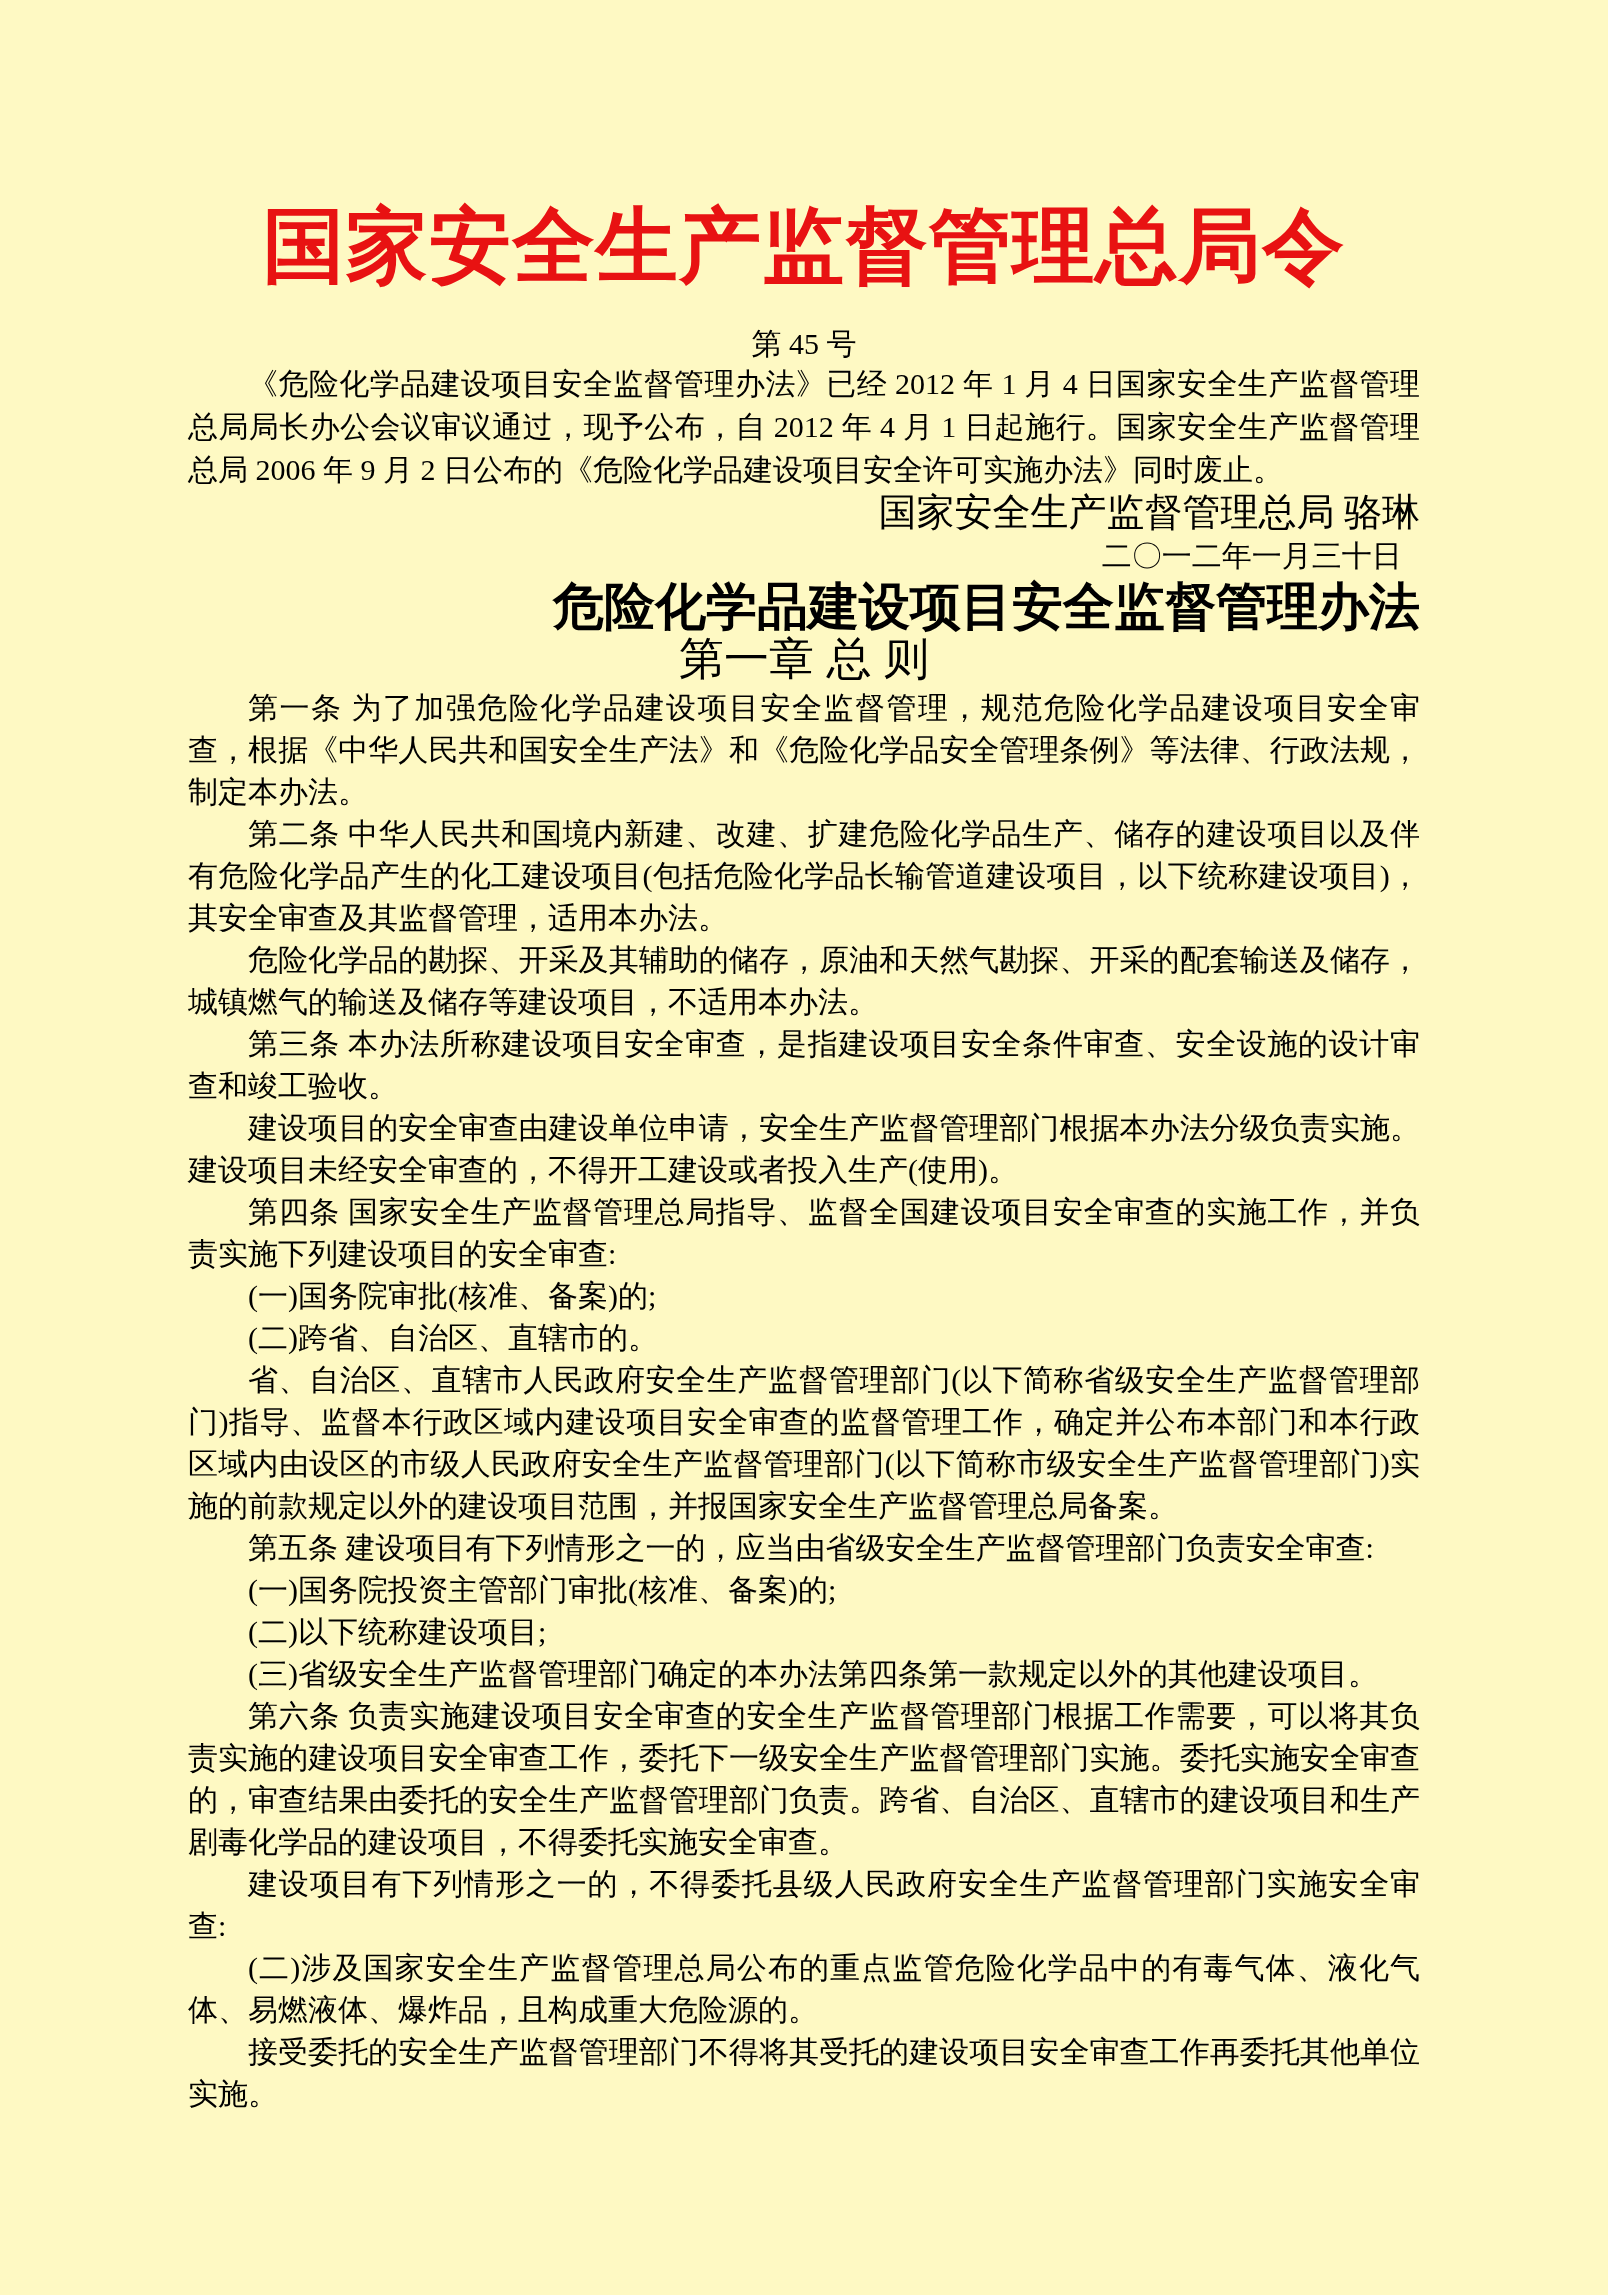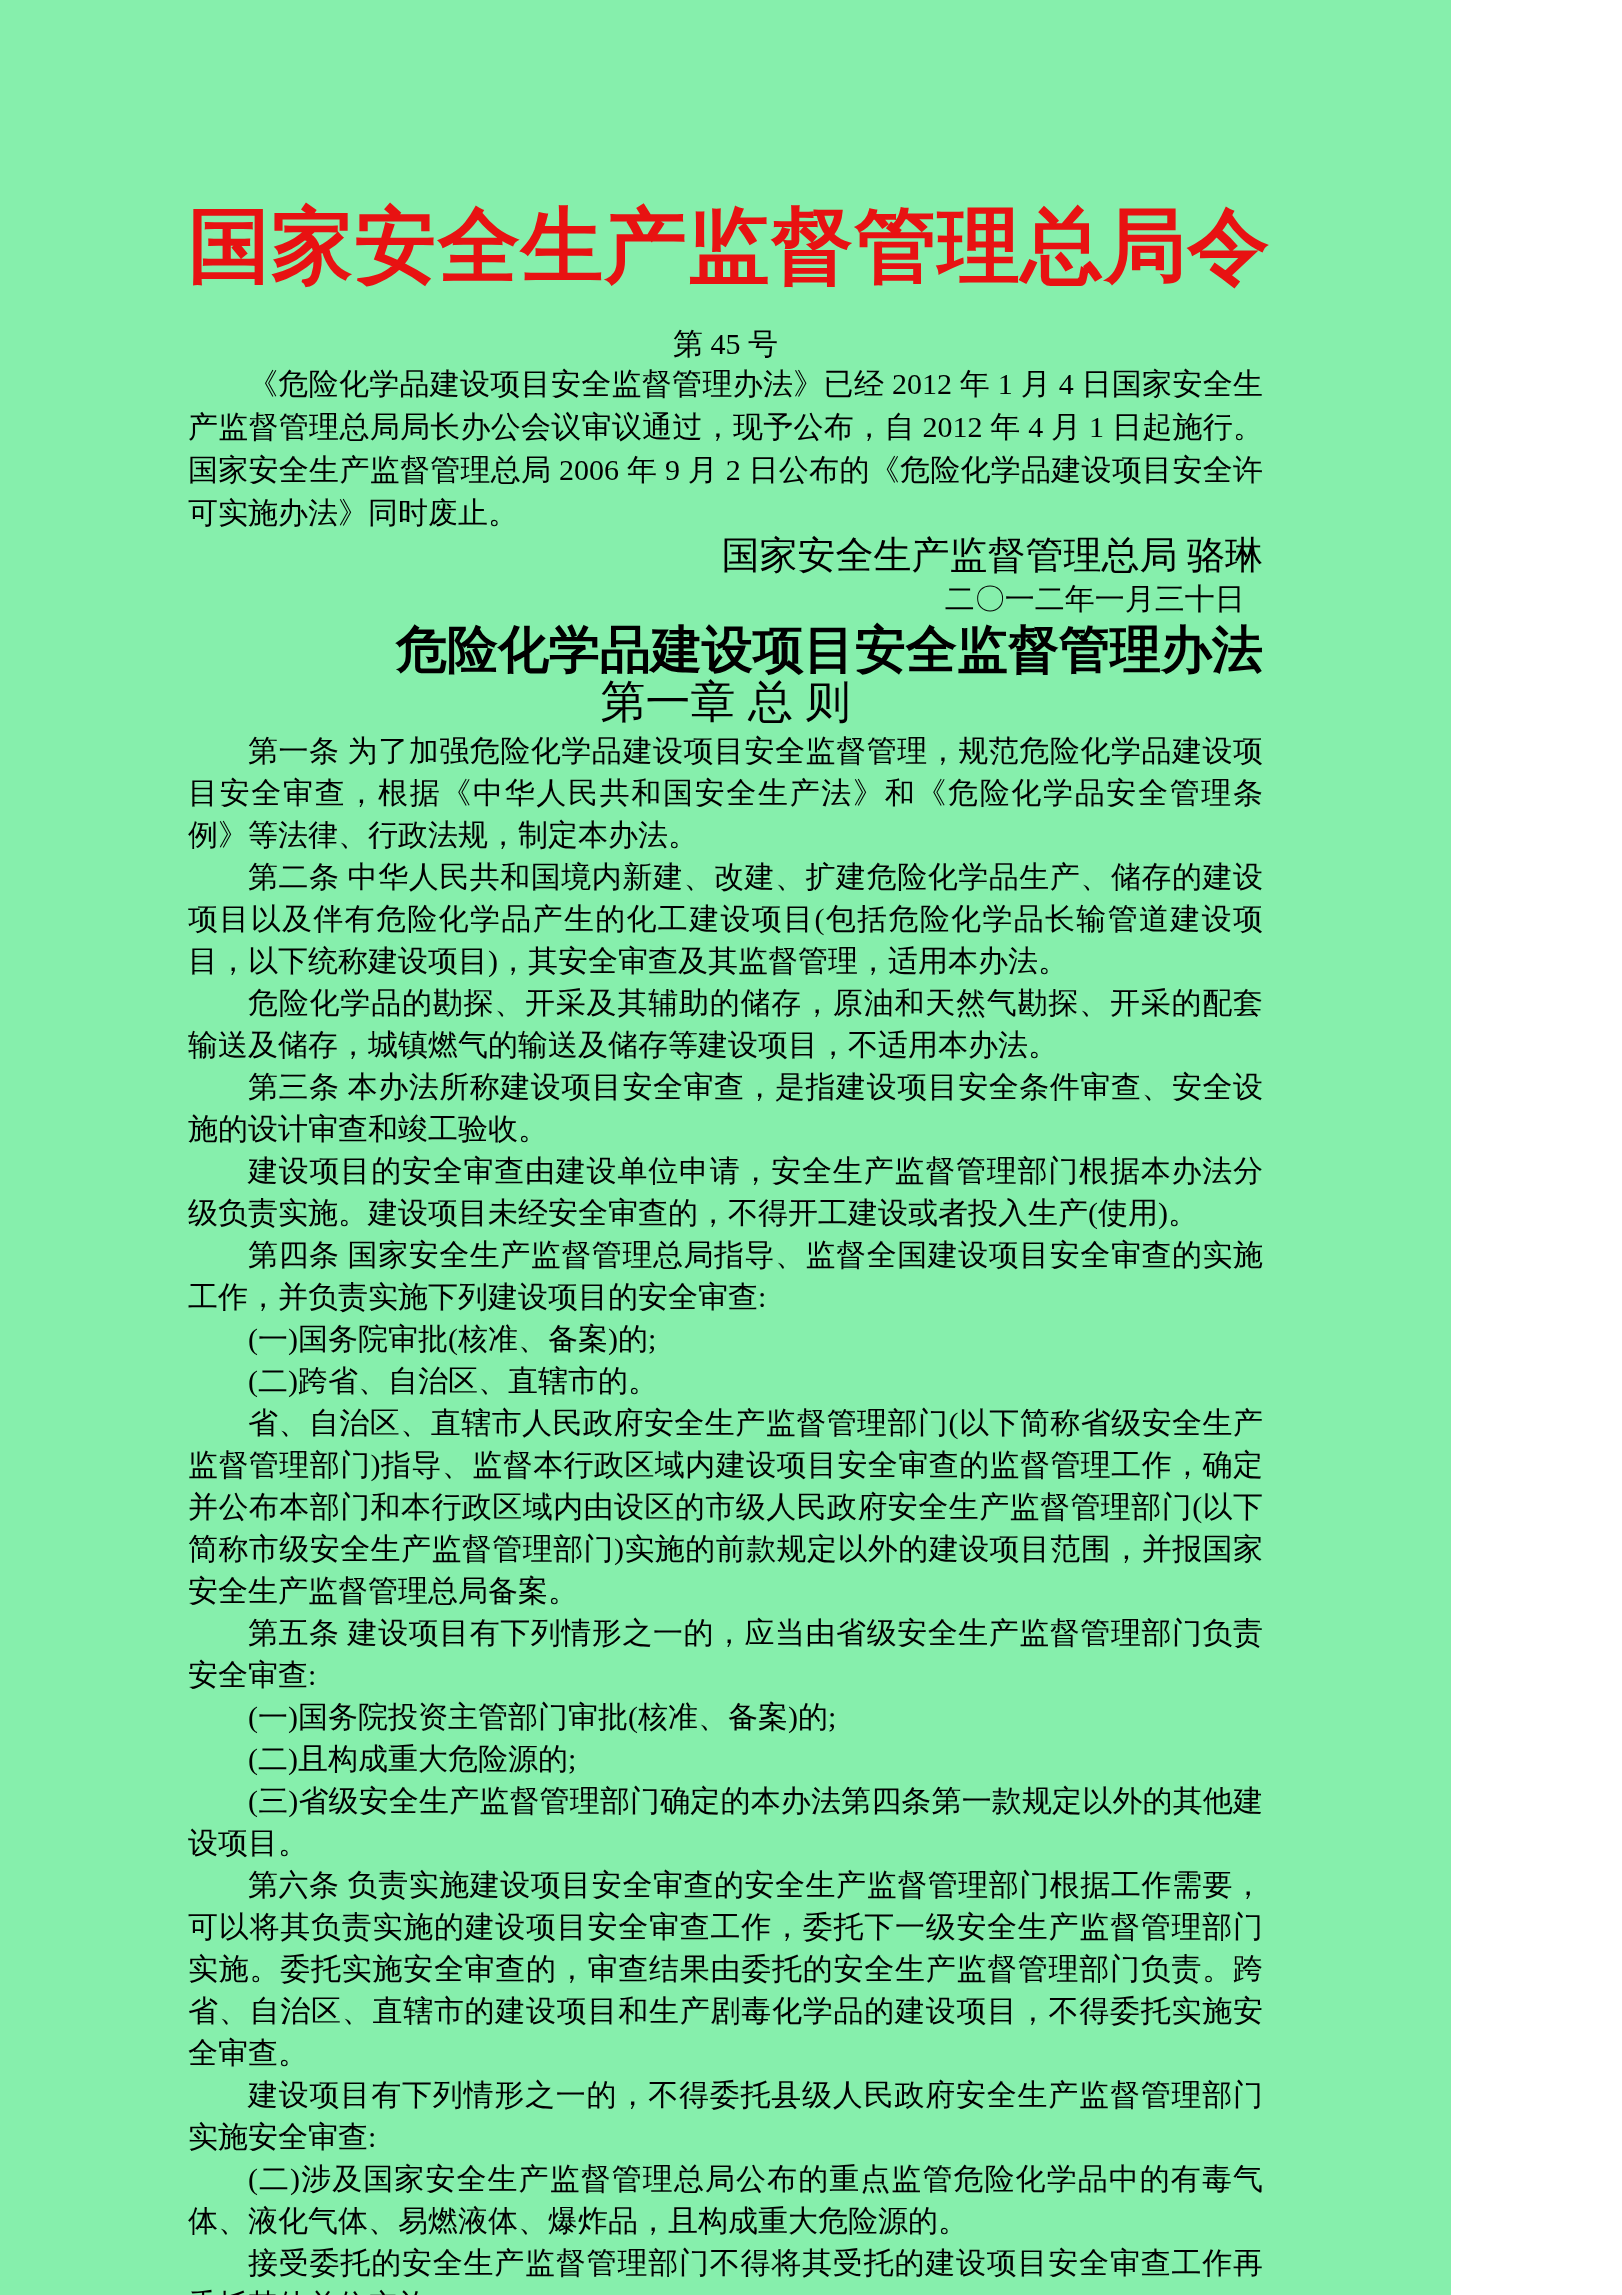--- a/index.html
+++ b/index.html
@@ -2,23 +2,23 @@
 <html style="font-size:10.5px"><head>
 <meta charset="utf-8">
 <style>
   html, body {
     margin: 0;
     padding: 0;
     background: #ffffff;
   }
   .page {
     position: relative;
-    width: 1451px;
+    width: 1608px;
     height: 2295px;
-    background: #86efac;
+    background: #fef9c3;
     color: #000000;
     font-family: "Liberation Serif", "DejaVu Serif", serif;
     overflow: hidden;
   }
   .content {
     padding: 193px 188px 0 188px;
   }
   .red-title {
     font-size: 82px;
     line-height: 108px;
@@ -104,21 +104,21 @@
         <p class="para">第二条 中华人民共和国境内新建、改建、扩建危险化学品生产、储存的建设项目以及伴有危险化学品产生的化工建设项目(包括危险化学品长输管道建设项目，以下统称建设项目)，其安全审查及其监督管理，适用本办法。</p>
         <p class="para">危险化学品的勘探、开采及其辅助的储存，原油和天然气勘探、开采的配套输送及储存，城镇燃气的输送及储存等建设项目，不适用本办法。</p>
         <p class="para">第三条 本办法所称建设项目安全审查，是指建设项目安全条件审查、安全设施的设计审查和竣工验收。</p>
         <p class="para">建设项目的安全审查由建设单位申请，安全生产监督管理部门根据本办法分级负责实施。建设项目未经安全审查的，不得开工建设或者投入生产(使用)。</p>
         <p class="para">第四条 国家安全生产监督管理总局指导、监督全国建设项目安全审查的实施工作，并负责实施下列建设项目的安全审查:</p>
         <p class="para">(一)国务院审批(核准、备案)的;</p>
         <p class="para">(二)跨省、自治区、直辖市的。</p>
         <p class="para">省、自治区、直辖市人民政府安全生产监督管理部门(以下简称省级安全生产监督管理部门)指导、监督本行政区域内建设项目安全审查的监督管理工作，确定并公布本部门和本行政区域内由设区的市级人民政府安全生产监督管理部门(以下简称市级安全生产监督管理部门)实施的前款规定以外的建设项目范围，并报国家安全生产监督管理总局备案。</p>
         <p class="para">第五条 建设项目有下列情形之一的，应当由省级安全生产监督管理部门负责安全审查:</p>
         <p class="para">(一)国务院投资主管部门审批(核准、备案)的;</p>
-        <p class="para">(二)且构成重大危险源的;</p>
+        <p class="para">(二)以下统称建设项目;</p>
         <p class="para">(三)省级安全生产监督管理部门确定的本办法第四条第一款规定以外的其他建设项目。</p>
         <p class="para">第六条 负责实施建设项目安全审查的安全生产监督管理部门根据工作需要，可以将其负责实施的建设项目安全审查工作，委托下一级安全生产监督管理部门实施。委托实施安全审查的，审查结果由委托的安全生产监督管理部门负责。跨省、自治区、直辖市的建设项目和生产剧毒化学品的建设项目，不得委托实施安全审查。</p>
         <p class="para">建设项目有下列情形之一的，不得委托县级人民政府安全生产监督管理部门实施安全审查:</p>
         <p class="para">(二)涉及国家安全生产监督管理总局公布的重点监管危险化学品中的有毒气体、液化气体、易燃液体、爆炸品，且构成重大危险源的。</p>
         <p class="para">接受委托的安全生产监督管理部门不得将其受托的建设项目安全审查工作再委托其他单位实施。</p>
       </div>
 
   </div>
 </main>
 

